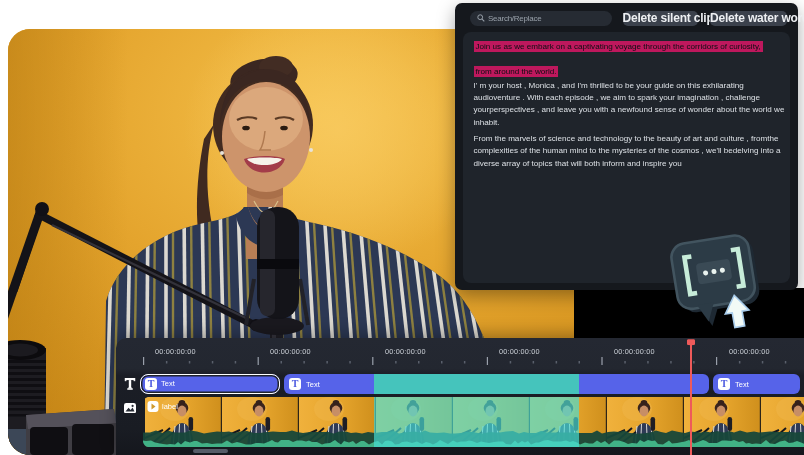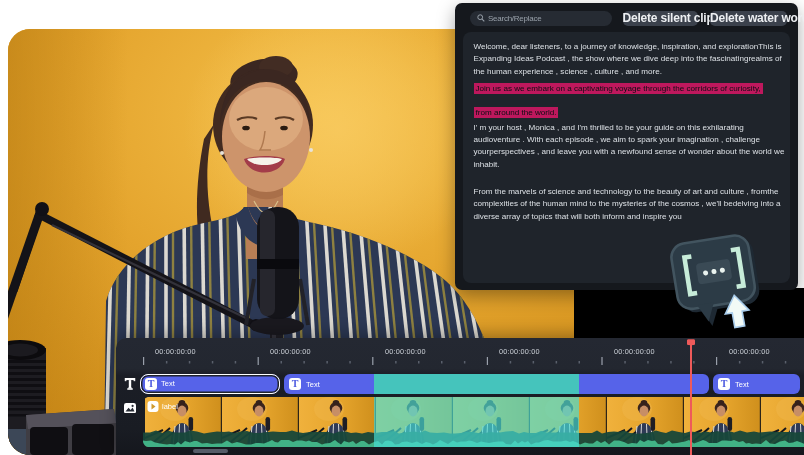--- a/index.html
+++ b/index.html
@@ -18,21 +18,21 @@
   #panel{left:455px;top:3px;width:343px;height:287px;background:#15181d;border-radius:7px;box-shadow:0 6px 18px rgba(0,0,0,0.35);}
   #search{left:15px;top:7.5px;width:142px;height:15px;background:#262b33;border-radius:7.5px;color:#98a0a9;font-size:8px;letter-spacing:-0.25px;line-height:15px;padding-left:18px;}
   #search svg{position:absolute;left:7px;top:3.5px;}
   .pbtn{top:7.5px;height:15px;background:#3b414c;border-radius:5px;color:#edeff2;font-size:12px;letter-spacing:-0.2px;font-weight:bold;line-height:15px;text-align:center;white-space:nowrap;}
   #btn1{left:167.5px;width:75px;}
   #btn2{left:255px;width:77px;}
   #innerbox{left:8px;top:29px;width:327px;height:251px;background:#1f242b;border-radius:8px;}
   #transcript{left:10.5px;top:9px;width:312px;color:#dce0e5;font-size:8.1px;line-height:12.3px;white-space:nowrap;}
   #transcript p{margin:0 0 5px 0;}
   #transcript p.p2{margin-bottom:2px;}
-  #transcript p.p3{margin-bottom:15px;}
+  #transcript p.p3{margin-bottom:4px;}
   .hl{background:#be185d;color:#0c0e12;padding:1px 2px;}
 
   
   #timeline{left:116px;top:338px;width:688px;height:117px;box-shadow:0 -4px 16px rgba(0,0,0,0.3);background:linear-gradient(180deg,#242832 0%,#232730 26%,#1b1e26 32%,#191c23 78%,#15171d 100%);border-radius:10px 0 0 0;overflow:hidden;}
   .tlabel{position:absolute;top:9px;color:#ccd1d8;font-size:7.3px;letter-spacing:0.2px;padding-left:12px;}
   .clip{position:absolute;top:36px;height:20px;background:#5663e9;border-radius:6px;}
   .chip{position:absolute;left:5px;top:4px;width:12px;height:12px;background:#fff;border-radius:3px;color:#4c59e0;font-family:"Liberation Serif",serif;font-weight:bold;font-size:10px;line-height:12px;text-align:center;}
   .ctext{position:absolute;left:22px;top:5.5px;color:#fff;font-size:7.5px;line-height:9px;}
   #tealtop{left:257.5px;top:36px;width:205px;height:20px;background:#45c4bc;}
   #tealvid{left:257.5px;top:59px;width:205px;height:50px;background:rgba(72,222,214,0.68);}
@@ -202,21 +202,20 @@
 
   <div class="abs" id="panel">
     <div class="abs" id="search"><svg width="8" height="8" viewBox="0 0 8 8">
         <circle cx="3.2" cy="3.2" r="2.4" fill="none" stroke="#98a0a9" stroke-width="1"></circle>
         <line x1="5.1" y1="5.1" x2="7.3" y2="7.3" stroke="#98a0a9" stroke-width="1.1"></line>
       </svg>Search/Replace</div>
     <div class="abs pbtn" id="btn1">Delete silent clips</div>
     <div class="abs pbtn" id="btn2">Delete water word</div>
     <div class="abs" id="innerbox">
       <div class="abs" id="transcript">
-        <p>Welcome, dear listeners, to a journey of knowledge, inspiration, and explorationThis is<br>Expanding Ideas Podcast , the show where we dive deep into the fascinatingrealms of<br>the human experience , science , culture , and more.</p>
         <p class="p2"><span class="hl">Join us as we embark on a captivating voyage through the corridors of curiosity,</span><br><br><span class="hl">from around the world.</span></p>
         <p class="p3">I' m your host , Monica , and I'm thrilled to be your guide on this exhilarating<br>audioventure . With each episode , we aim to spark your imagination , challenge<br>yourperspectives , and leave you with a newfound sense of wonder about the world we<br>inhabit.</p>
         <p>From the marvels of science and technology to the beauty of art and culture , fromthe<br>complexities of the human mind to the mysteries of the cosmos , we'll bedelving into a<br>diverse array of topics that will both inform and inspire you</p>
       </div>
     </div>
   </div>
 
   <div class="abs" id="timeline">
     <div class="tlabel" style="left:27px;">00:00:00:00</div>
     <div class="tlabel" style="left:142px;">00:00:00:00</div>

